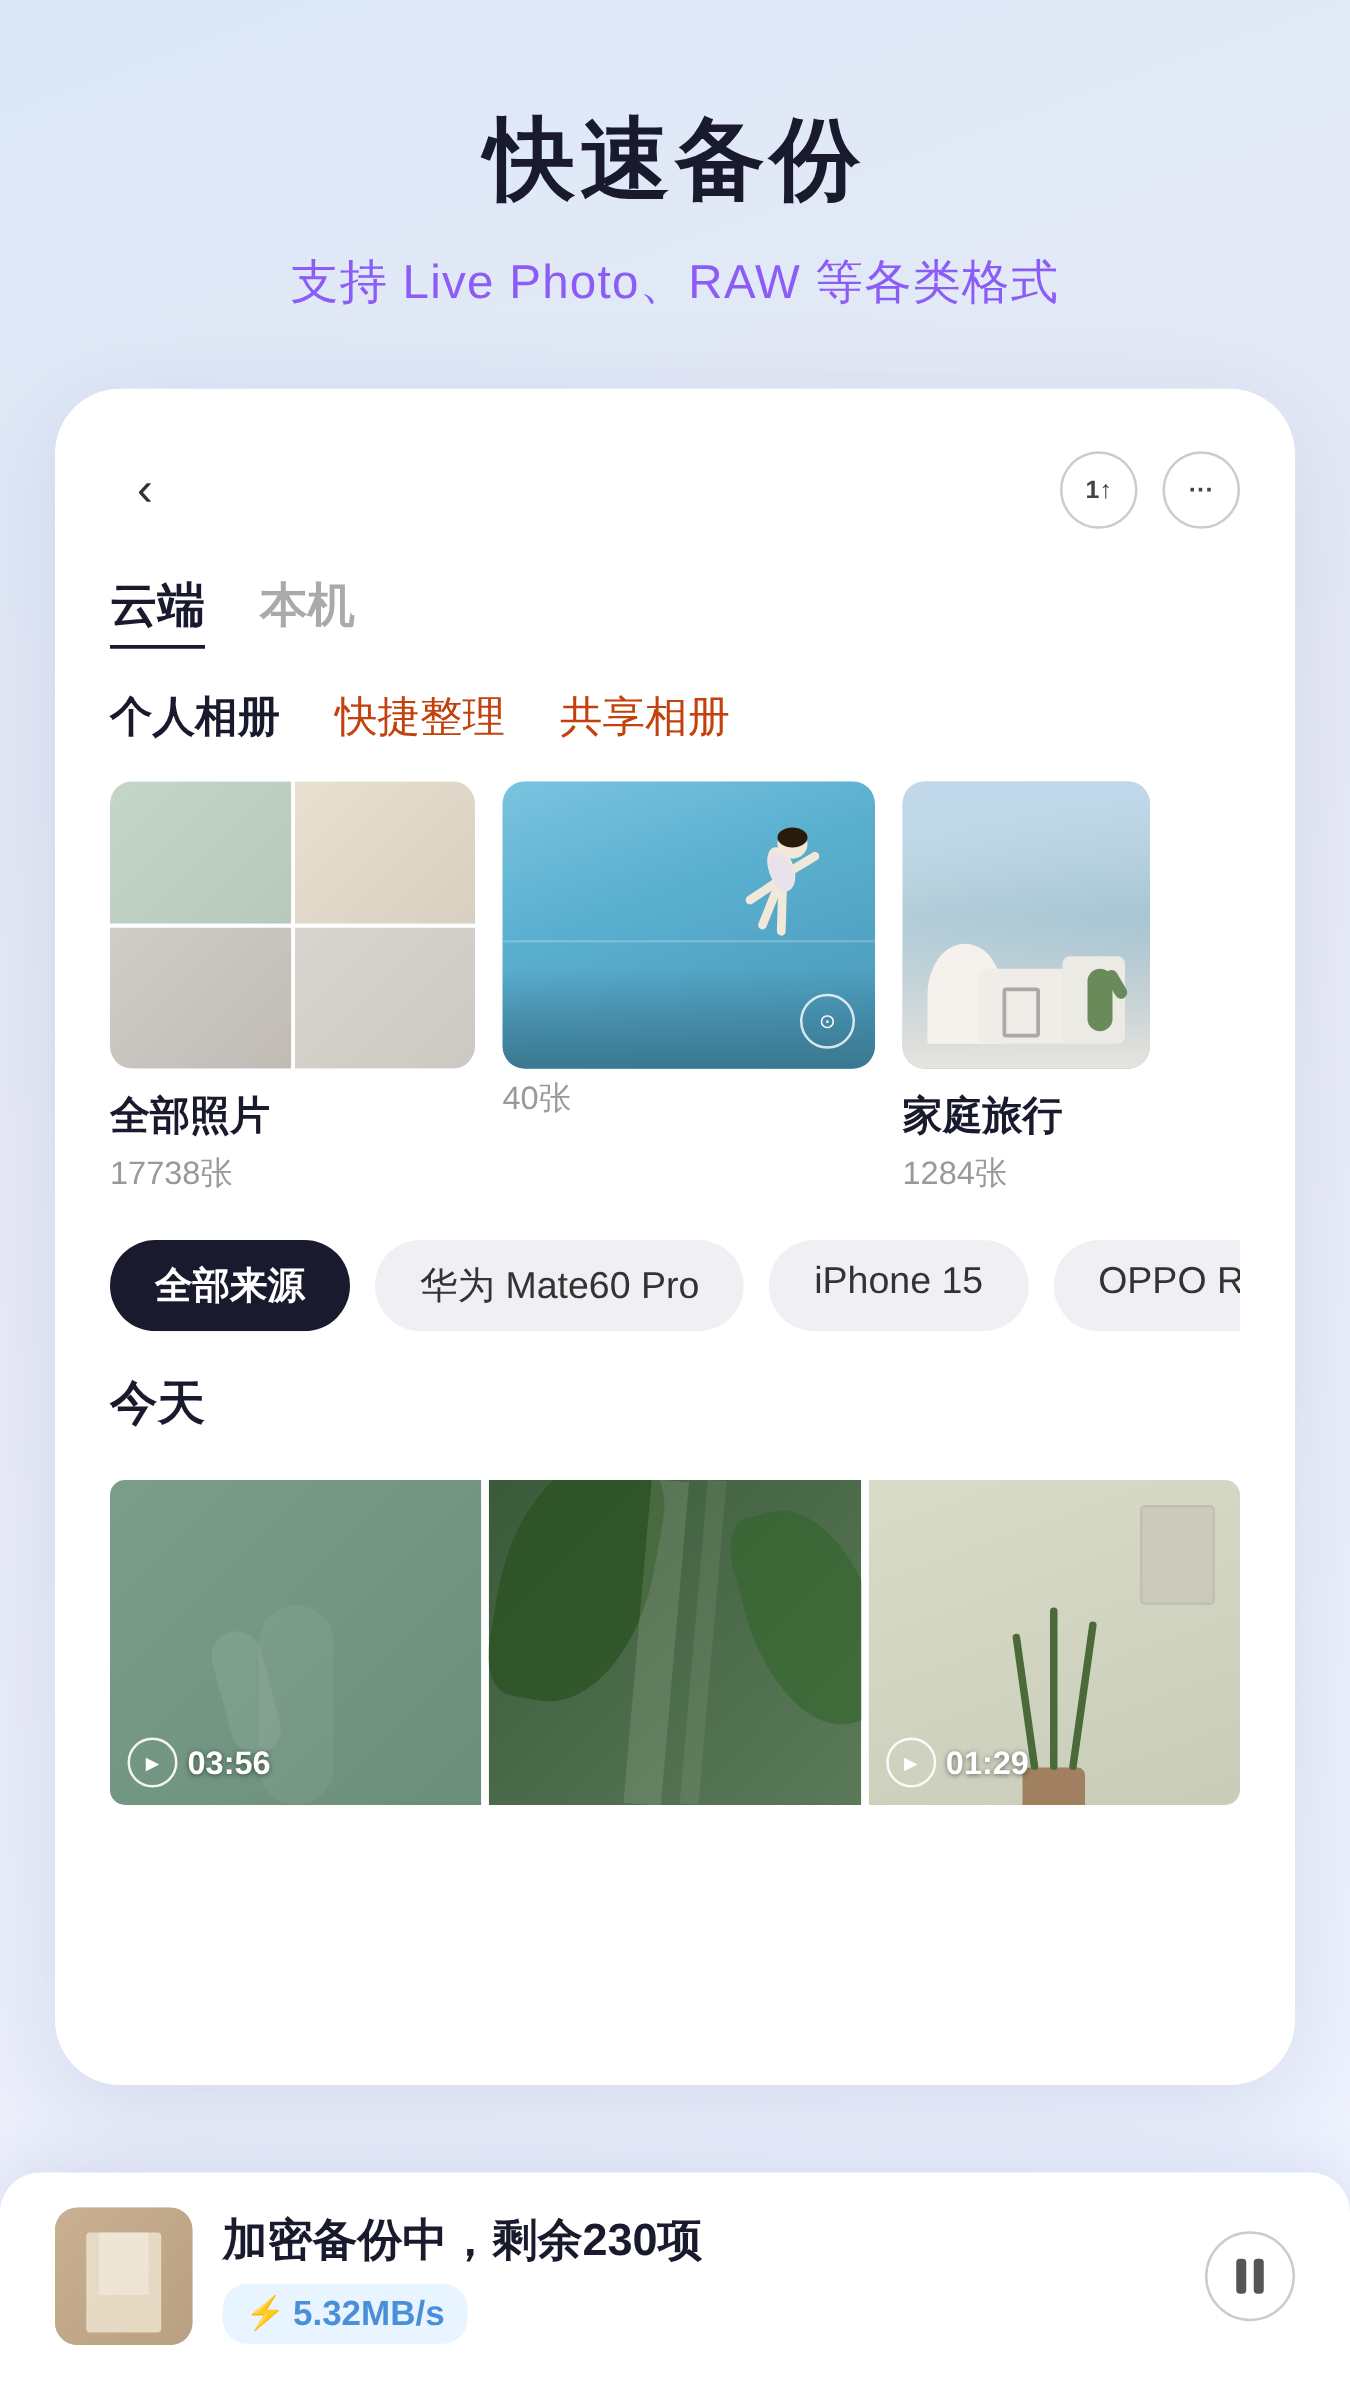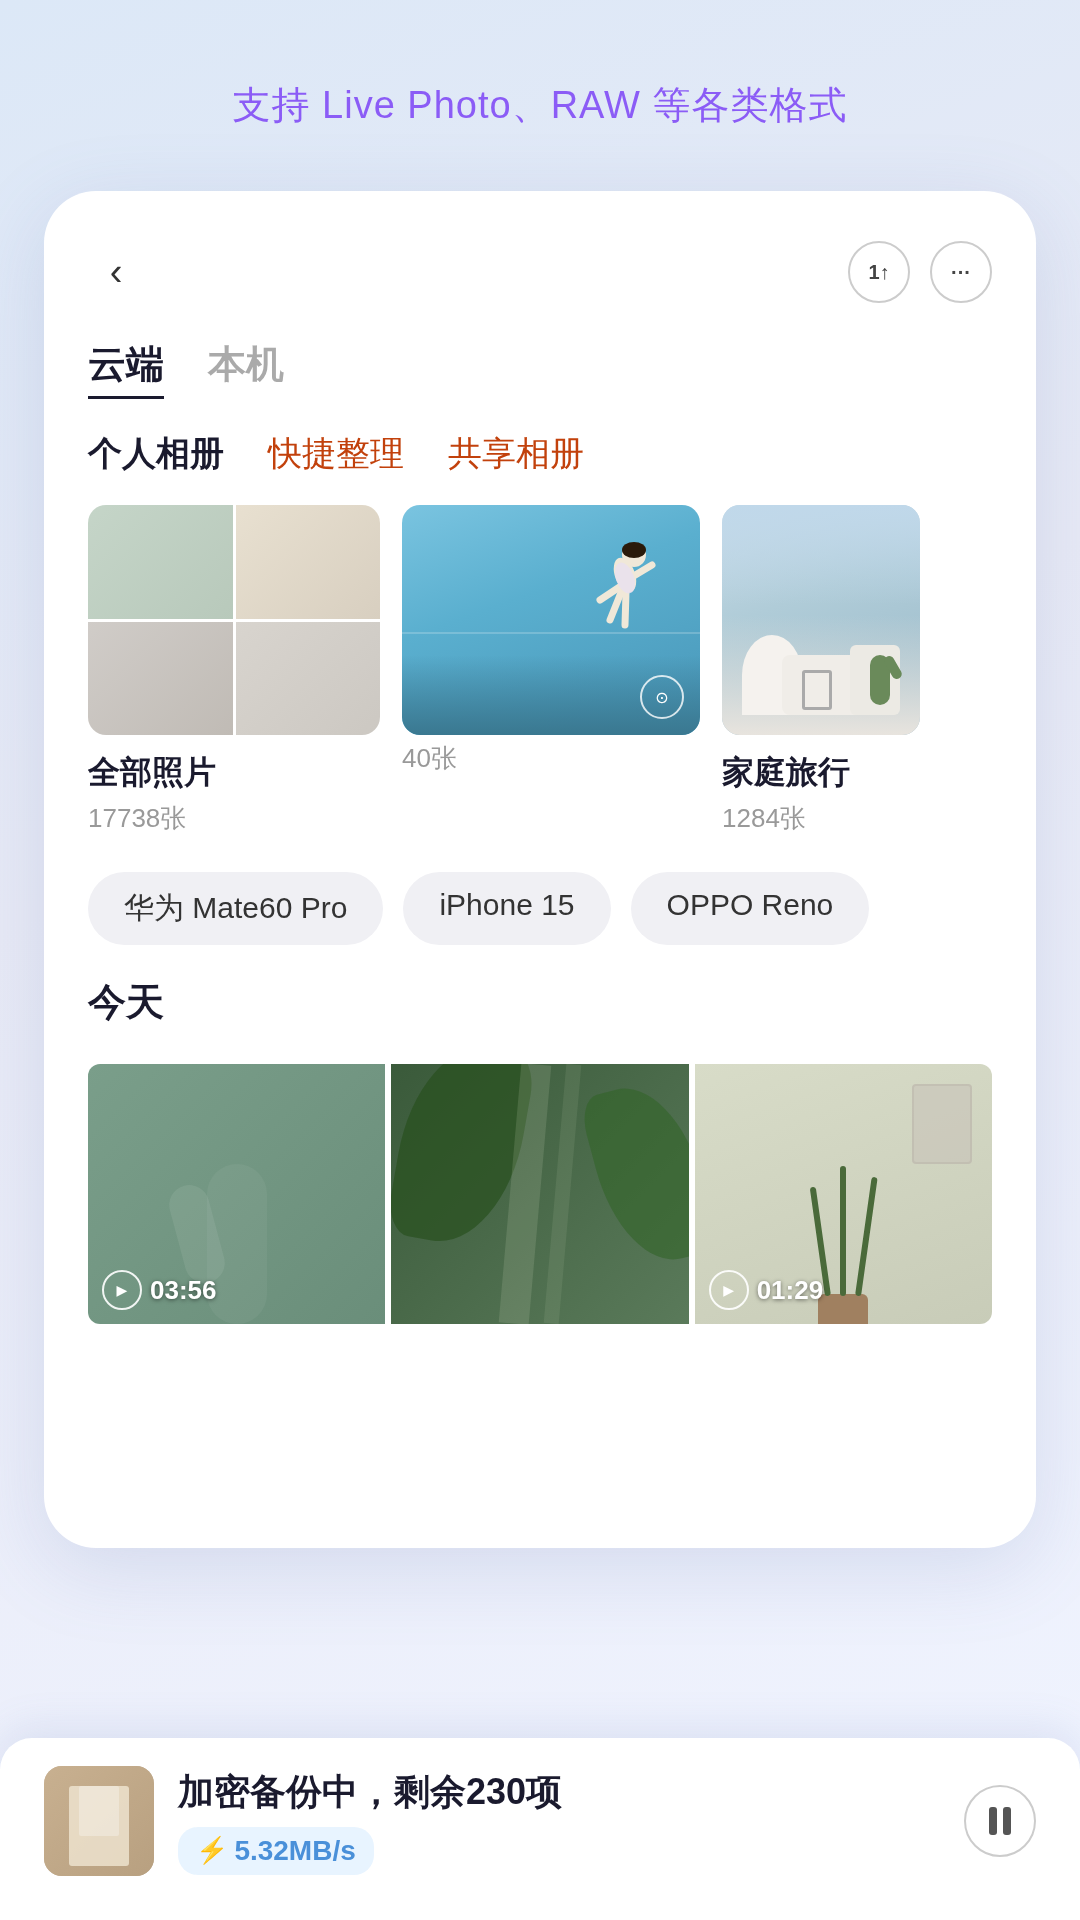--- a/index.html
+++ b/index.html
@@ -357,20 +357,21 @@
 
     
     .page-bottom-spacer {
       height: 180px;
     }
   </style>
 </head>
 <body>
 
 <div class="header-area">
+  <div class="main-title">快速备份</div>
   <div class="sub-title">支持 Live Photo、RAW 等各类格式</div>
 </div>
 
 <div class="phone-card">
 
   <div class="top-bar">
     <div class="back-btn">‹</div>
     <div class="top-icons">
       <div class="icon-circle">
         <span class="icon-circle-text">1↑</span>
@@ -457,20 +458,21 @@
 
         <div style="position:absolute;bottom:25px;left:80px;width:30px;height:40px;border:3px solid #aaa;border-radius:3px;background:transparent;"></div>
       </div>
       <div class="album-label">家庭旅行</div>
       <div class="album-count">1284张</div>
     </div>
 
   </div>
 
   <div class="filter-row">
+    <div class="chip chip-active">全部来源</div>
     <div class="chip chip-inactive">华为 Mate60 Pro</div>
     <div class="chip chip-inactive">iPhone 15</div>
     <div class="chip chip-inactive">OPPO Reno</div>
   </div>
 
   <div class="section-title">今天</div>
 
   <div class="photos-grid">
 
     <div class="photo-cell">

